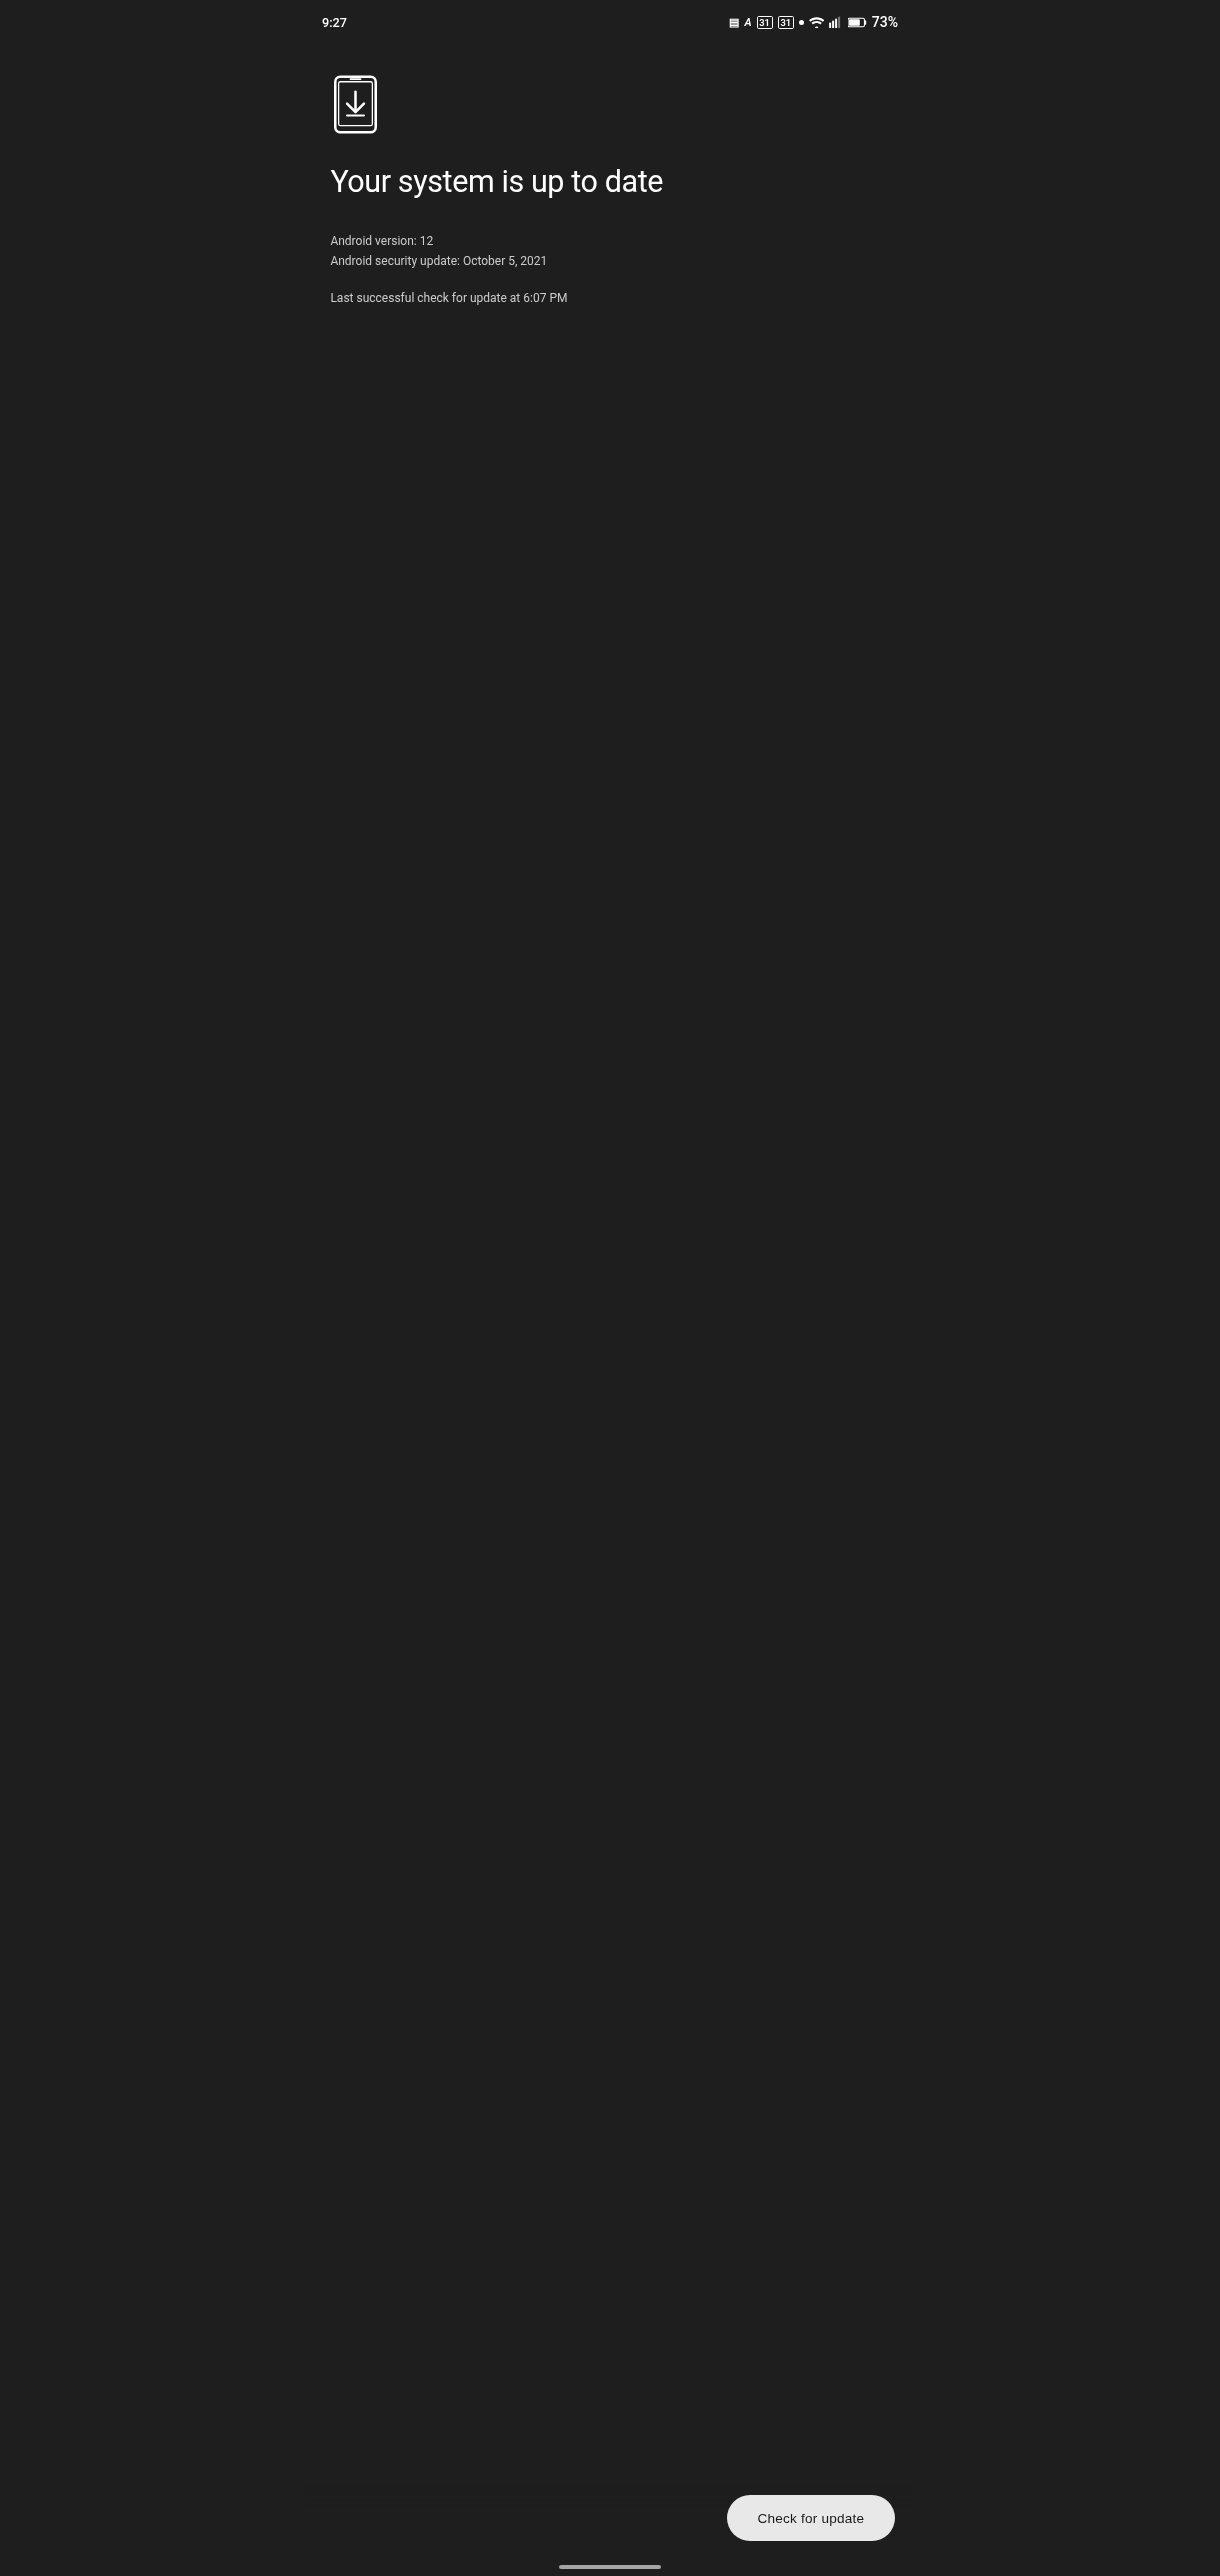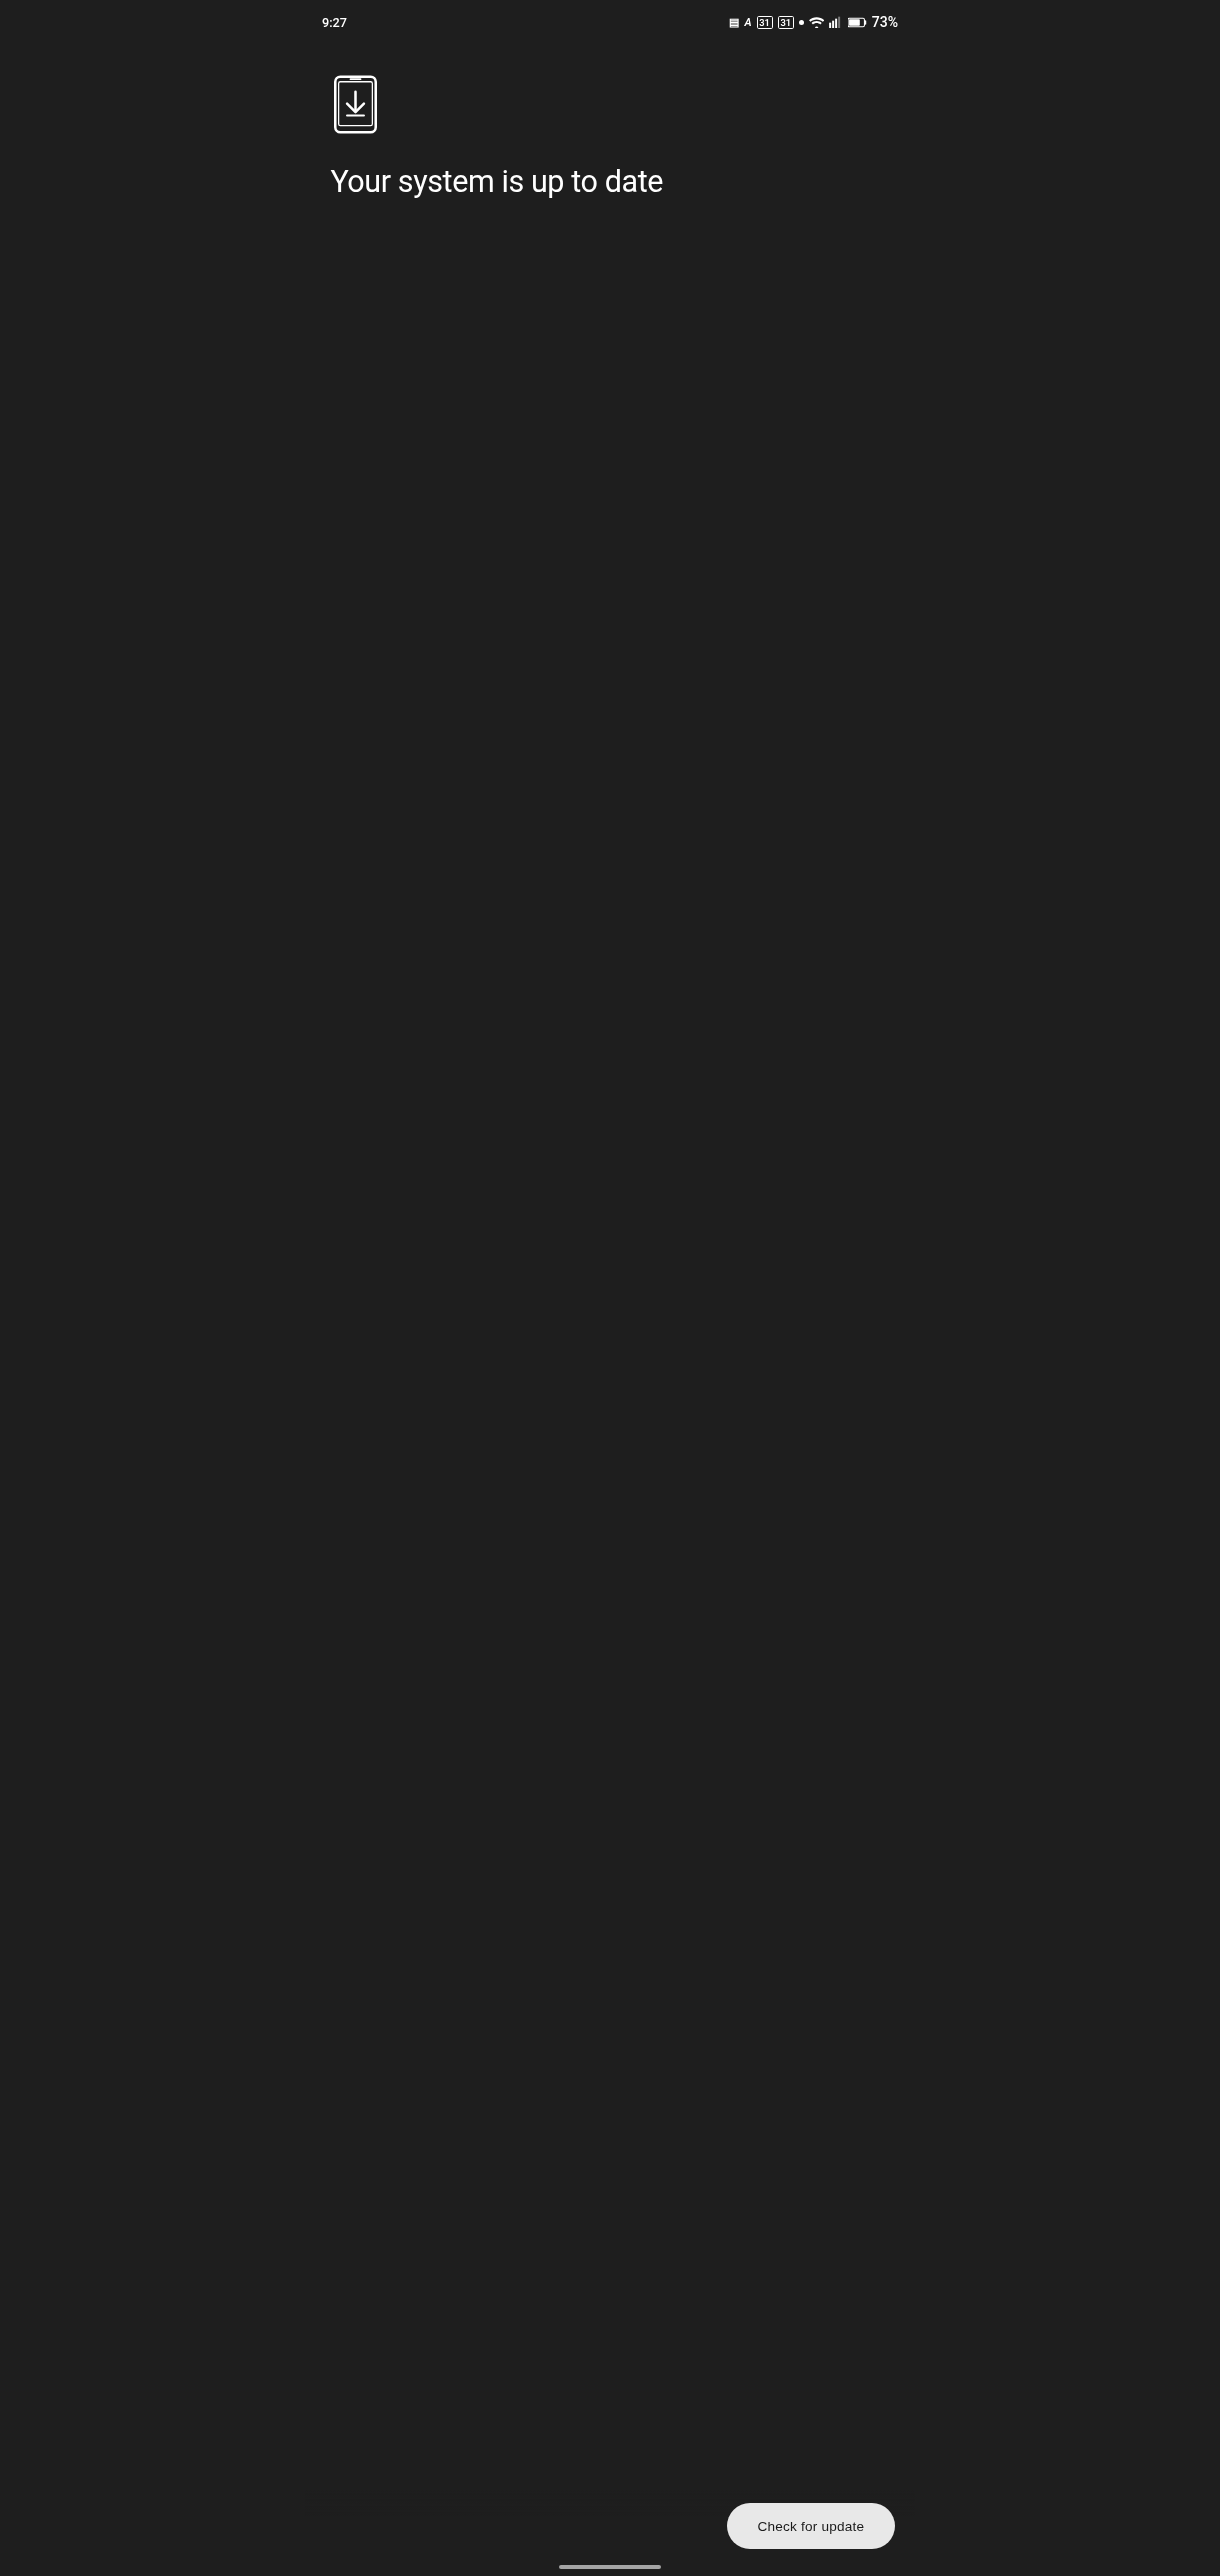--- a/index.html
+++ b/index.html
@@ -101,21 +101,21 @@
 
     .last-check {
       font-size: 12px;
       color: #cccccc;
       margin-top: 17px;
       line-height: 1.5;
     }
 
     .bottom-bar {
       position: fixed;
-      bottom: 0;
+      bottom: 8px;
       left: 50%;
       transform: translateX(-50%);
       width: 100%;
       max-width: 610px;
       padding: 13.6px 20.3px 27px 20.3px;
       display: flex;
       justify-content: flex-end;
       align-items: center;
       background: linear-gradient(to top, #1e1e1e 70%, transparent);
     }
@@ -198,20 +198,27 @@
       <polyline points="20,34 30,44 40,34" stroke="#ffffff" stroke-width="3" stroke-linecap="round" stroke-linejoin="round" fill="none"></polyline>
 
       <line x1="20" y1="48" x2="40" y2="48" stroke="#ffffff" stroke-width="2.5" stroke-linecap="round"></line>
 
       <line x1="24" y1="5" x2="36" y2="5" stroke="#ffffff" stroke-width="2" stroke-linecap="round"></line>
     </svg>
   </div>
 
   <h1 class="page-title">Your system is up to date</h1>
 
+  <div class="info-section">
+    <div class="info-text">
+      <span class="android-version">Android version: 12</span>
+      <span class="security-update">Android security update: October 5, 2021</span>
+    </div>
+    <div class="last-check">Last successful check for update at 6:07 PM</div>
+  </div>
 
 </div>
 
 <div class="bottom-bar">
   <button class="check-update-btn">Check for update</button>
 </div>
 
 <div class="home-indicator"></div>
 
 

